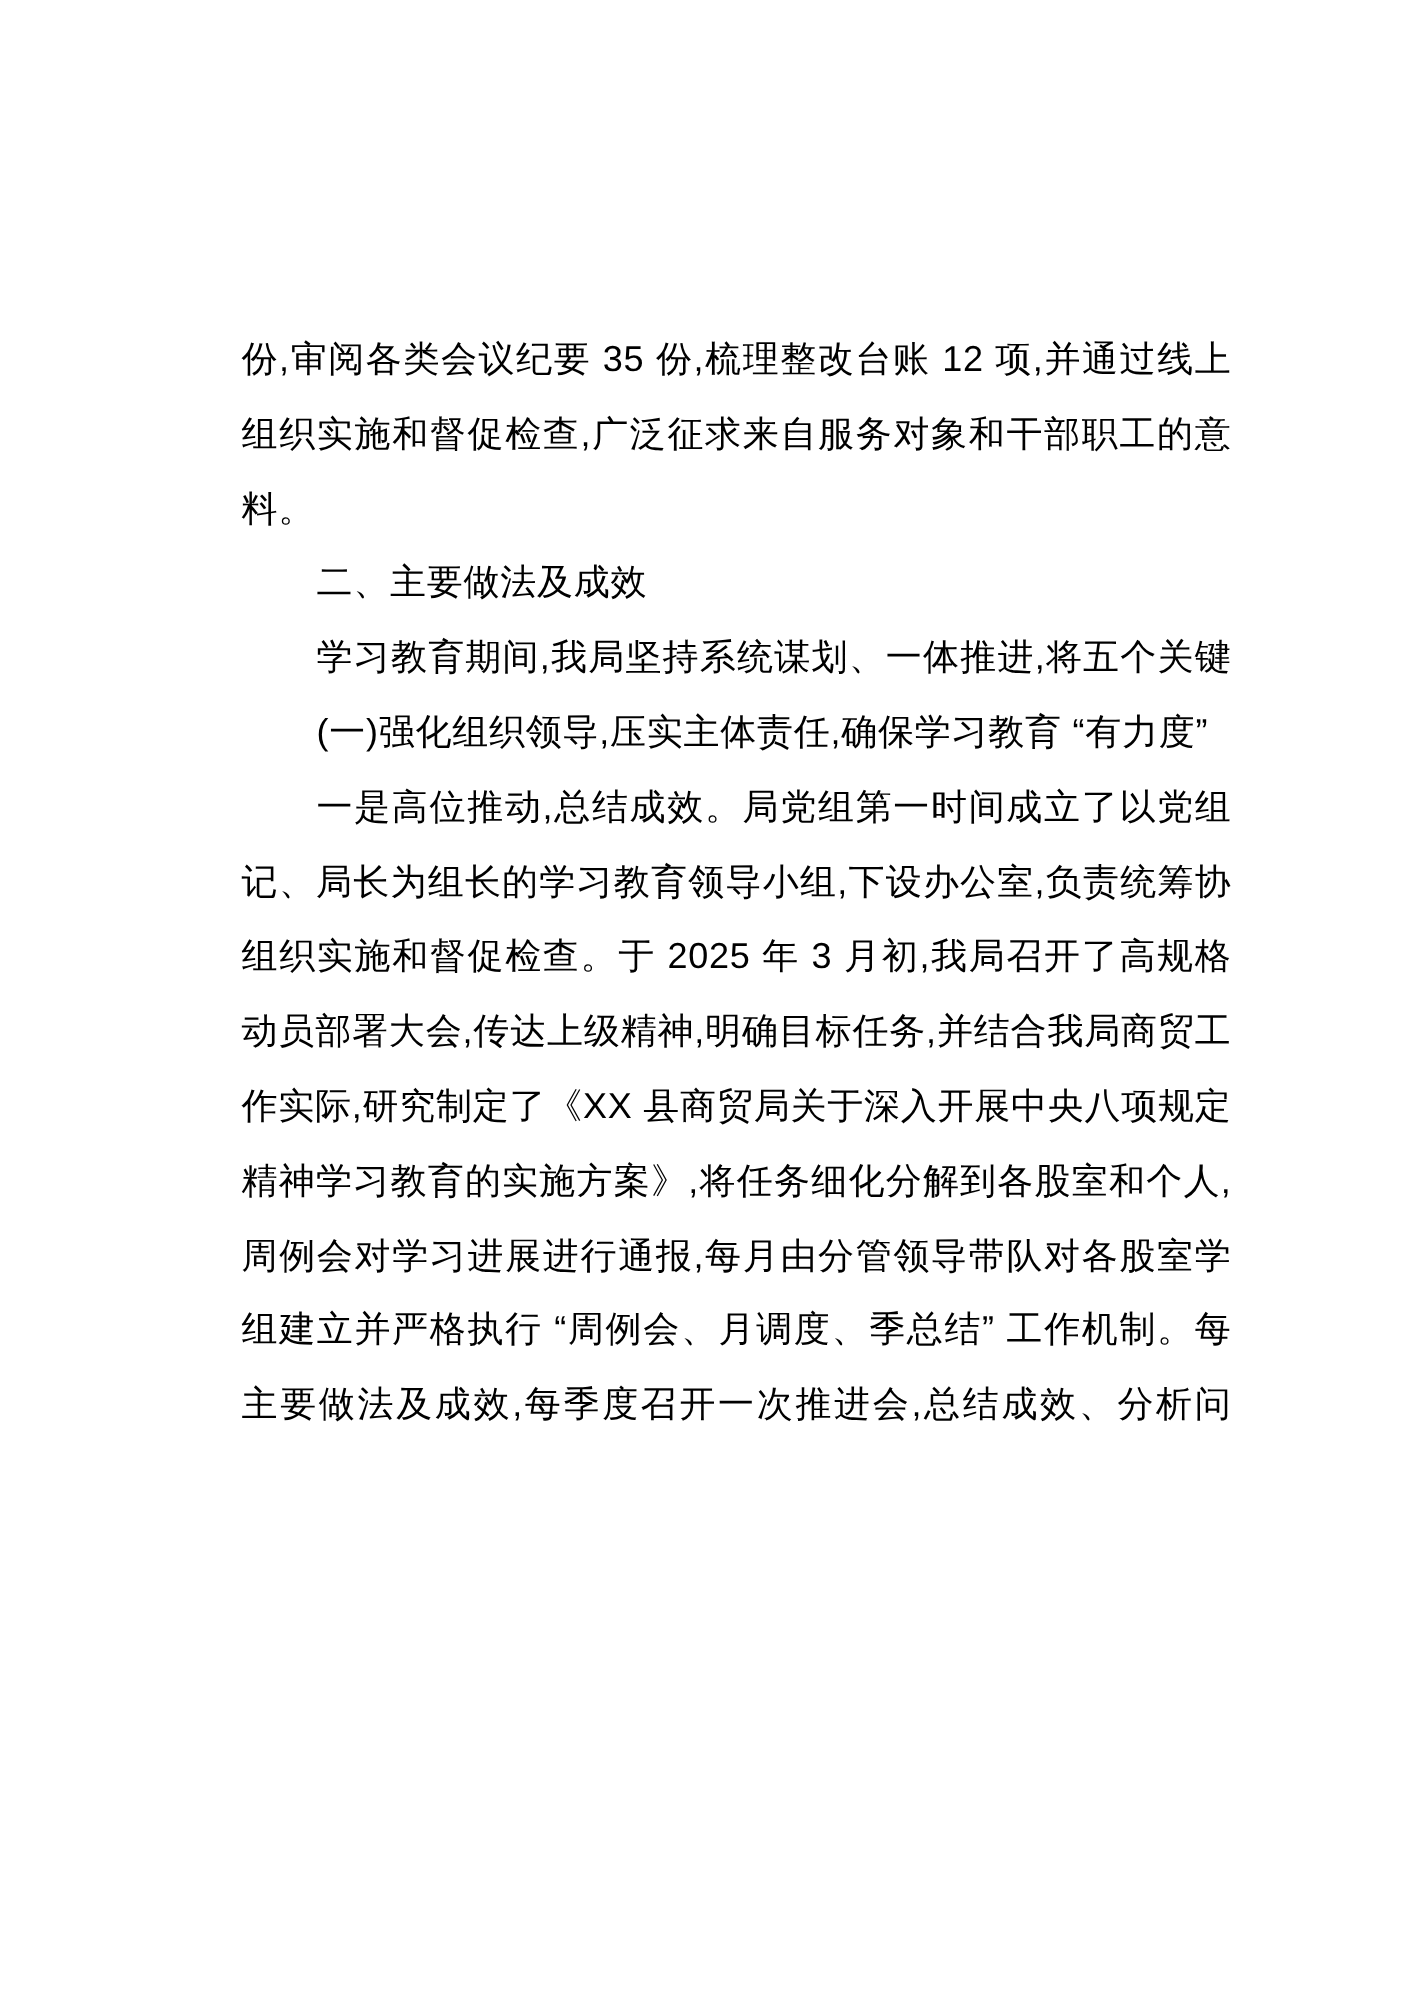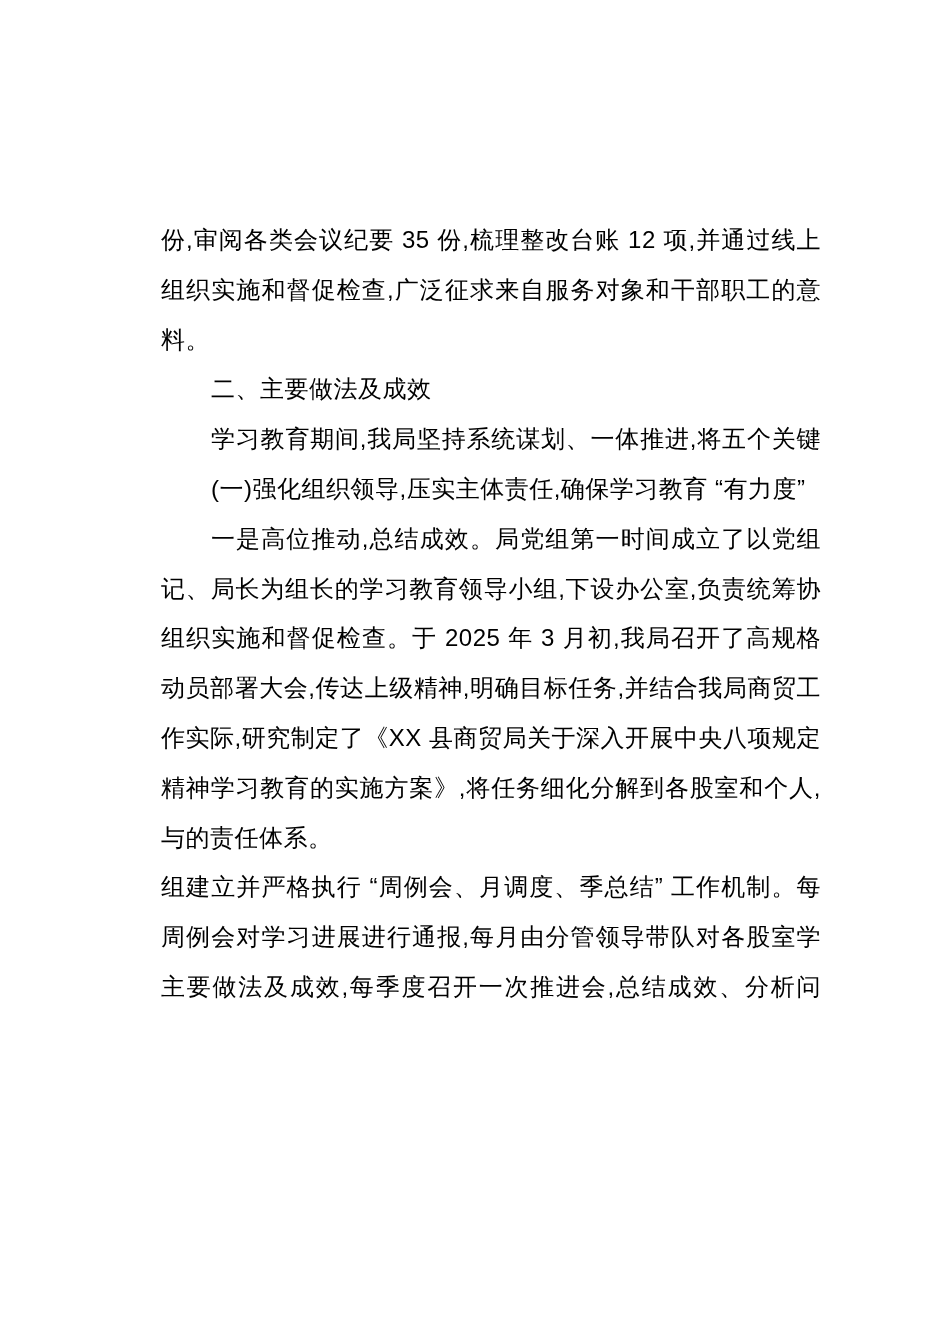--- a/index.html
+++ b/index.html
@@ -56,18 +56,17 @@
       <div class="line">料。</div>
       <div class="line indent">二、主要做法及成效</div>
       <div class="line indent justify">学习教育期间,我局坚持系统谋划、一体推进,将五个关键环</div>
       <div class="line indent">(一)强化组织领导,压实主体责任,确保学习教育 “有力度”</div>
       <div class="line indent justify">一是高位推动,总结成效。局党组第一时间成立了以党组书</div>
       <div class="line justify">记、局长为组长的学习教育领导小组,下设办公室,负责统筹协调、</div>
       <div class="line justify">组织实施和督促检查。于 2025 年 3 月初,我局召开了高规格的</div>
       <div class="line justify">动员部署大会,传达上级精神,明确目标任务,并结合我局商贸工</div>
       <div class="line justify">作实际,研究制定了《XX 县商贸局关于深入开展中央八项规定</div>
       <div class="line justify">精神学习教育的实施方案》,将任务细化分解到各股室和个人,形</div>
-      <div class="line">与的责任体系。</div>
+      <div class="line justify">周例会对学习进展进行通报,每月由分管领导带队对各股室学习</div>
       <div class="line justify">组建立并严格执行 “周例会、月调度、季总结” 工作机制。每</div>
-      <div class="line justify">周例会对学习进展进行通报,每月由分管领导带队对各股室学习</div>
       <div class="line justify">主要做法及成效,每季度召开一次推进会,总结成效、分析问题、</div>
     </div>
 </div>
 
 </body></html>

